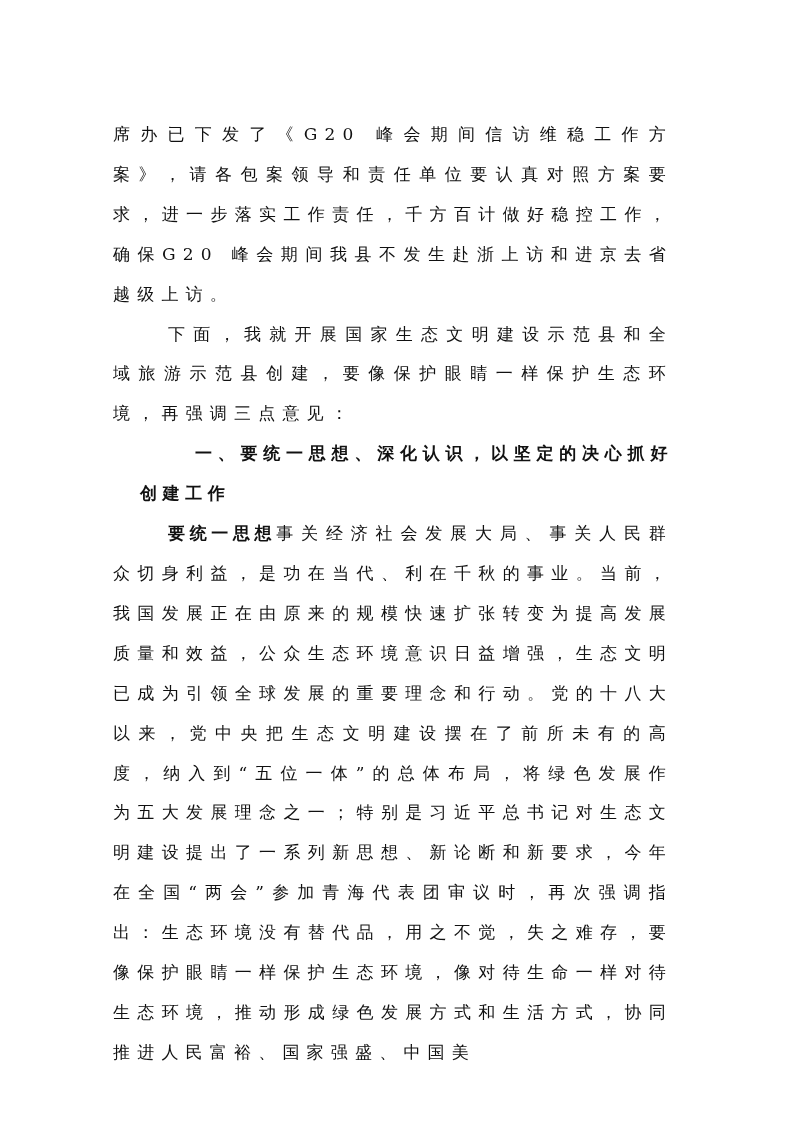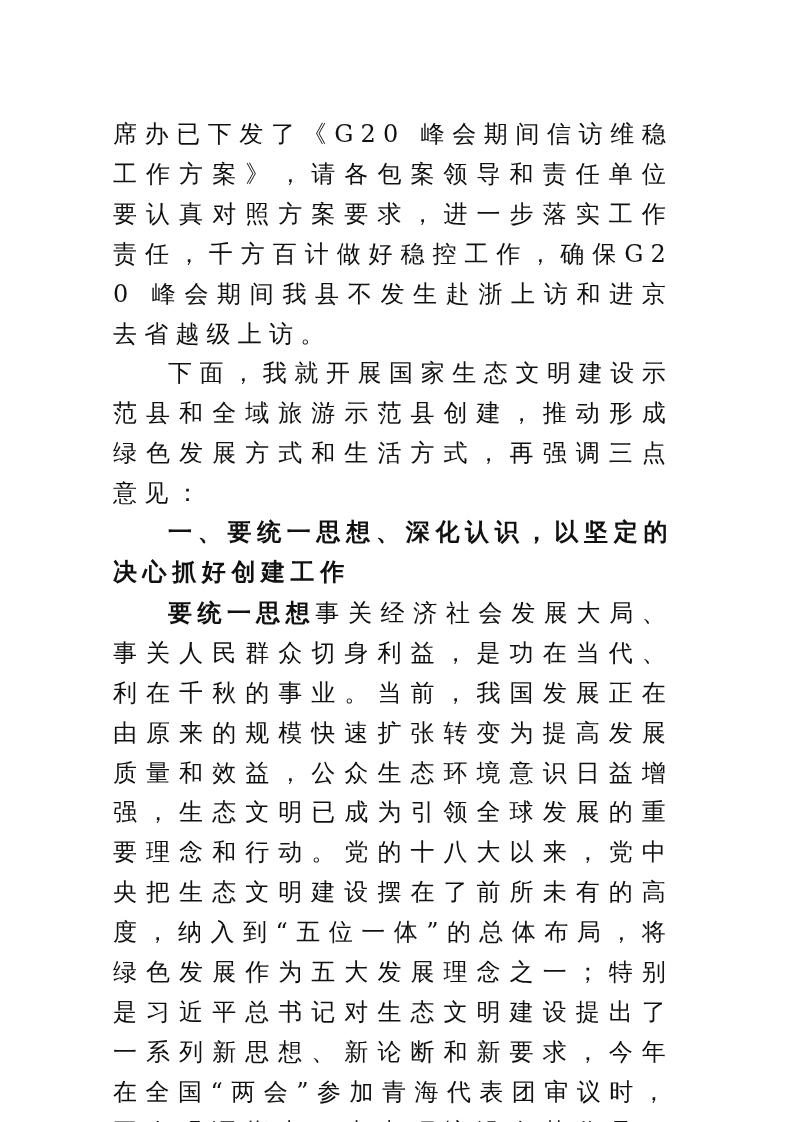--- a/index.html
+++ b/index.html
@@ -1,35 +1,36 @@
 <!DOCTYPE html>
 <html><head>
 <meta charset="utf-8">
 <style>
   html, body { margin:0; padding:0; background:#ffffff; }
   body { width:793px; height:1122px; position:relative; overflow:hidden; }
   .page { position:absolute; left:113px; top:115px; width:560px; color:#111; }
   .para {
     font-family: "DejaVu Serif", "Liberation Serif", serif;
-    font-size:24px;
+    font-size:17px;
     line-height:39.9px;
     letter-spacing:7.2px;
     margin:0;
     text-align:justify;
     word-break:break-all;
   }
   .indent { text-indent:55px; }
   .heading {
-    font-family: Liberation Mono, monospace;
+    font-family: Liberation Sans, sans-serif;
     font-weight:bold;
     letter-spacing:5.6px;
+    margin-left:27px;
   }
   .lead { font-family:"DejaVu Sans", "Liberation Sans", sans-serif; font-weight:bold; letter-spacing:4px; }
 </style>
 </head>
 <body>
 
 <div class="page">
   <p class="para">席办已下发了《G20 峰会期间信访维稳工作方案》，请各包案领导和责任单位要认真对照方案要求，进一步落实工作责任，千方百计做好稳控工作，确保G20 峰会期间我县不发生赴浙上访和进京去省越级上访。</p>
-  <p class="para indent">下面，我就开展国家生态文明建设示范县和全域旅游示范县创建，推动形成绿色发展方式和生活方式，再强调三点意见：</p>
+  <p class="para indent">下面，我就开展国家生态文明建设示范县和全域旅游示范县创建，要像保护眼睛一样保护生态环境，再强调三点意见：</p>
   <p class="para indent heading">一、要统一思想、深化认识，以坚定的决心抓好创建工作</p>
   <p class="para indent"><span class="lead">要统一思想</span><span>事关经济社会发展大局、事关人民群众切身利益，是功在当代、利在千秋的事业。当前，我国发展正在由原来的规模快速扩张转变为提高发展质量和效益，公众生态环境意识日益增强，生态文明已成为引领全球发展的重要理念和行动。党的十八大以来，党中央把生态文明建设摆在了前所未有的高度，纳入到“五位一体”的总体布局，将绿色发展作为五大发展理念之一；特别是习近平总书记对生态文明建设提出了一系列新思想、新论断和新要求，今年在全国“两会”参加青海代表团审议时，再次强调指出：生态环境没有替代品，用之不觉，失之难存，要像保护眼睛一样保护生态环境，像对待生命一样对待生态环境，推动形成绿色发展方式和生活方式，协同推进人民富裕、国家强盛、中国美</span></p>
 </div>
 
 </body></html>

